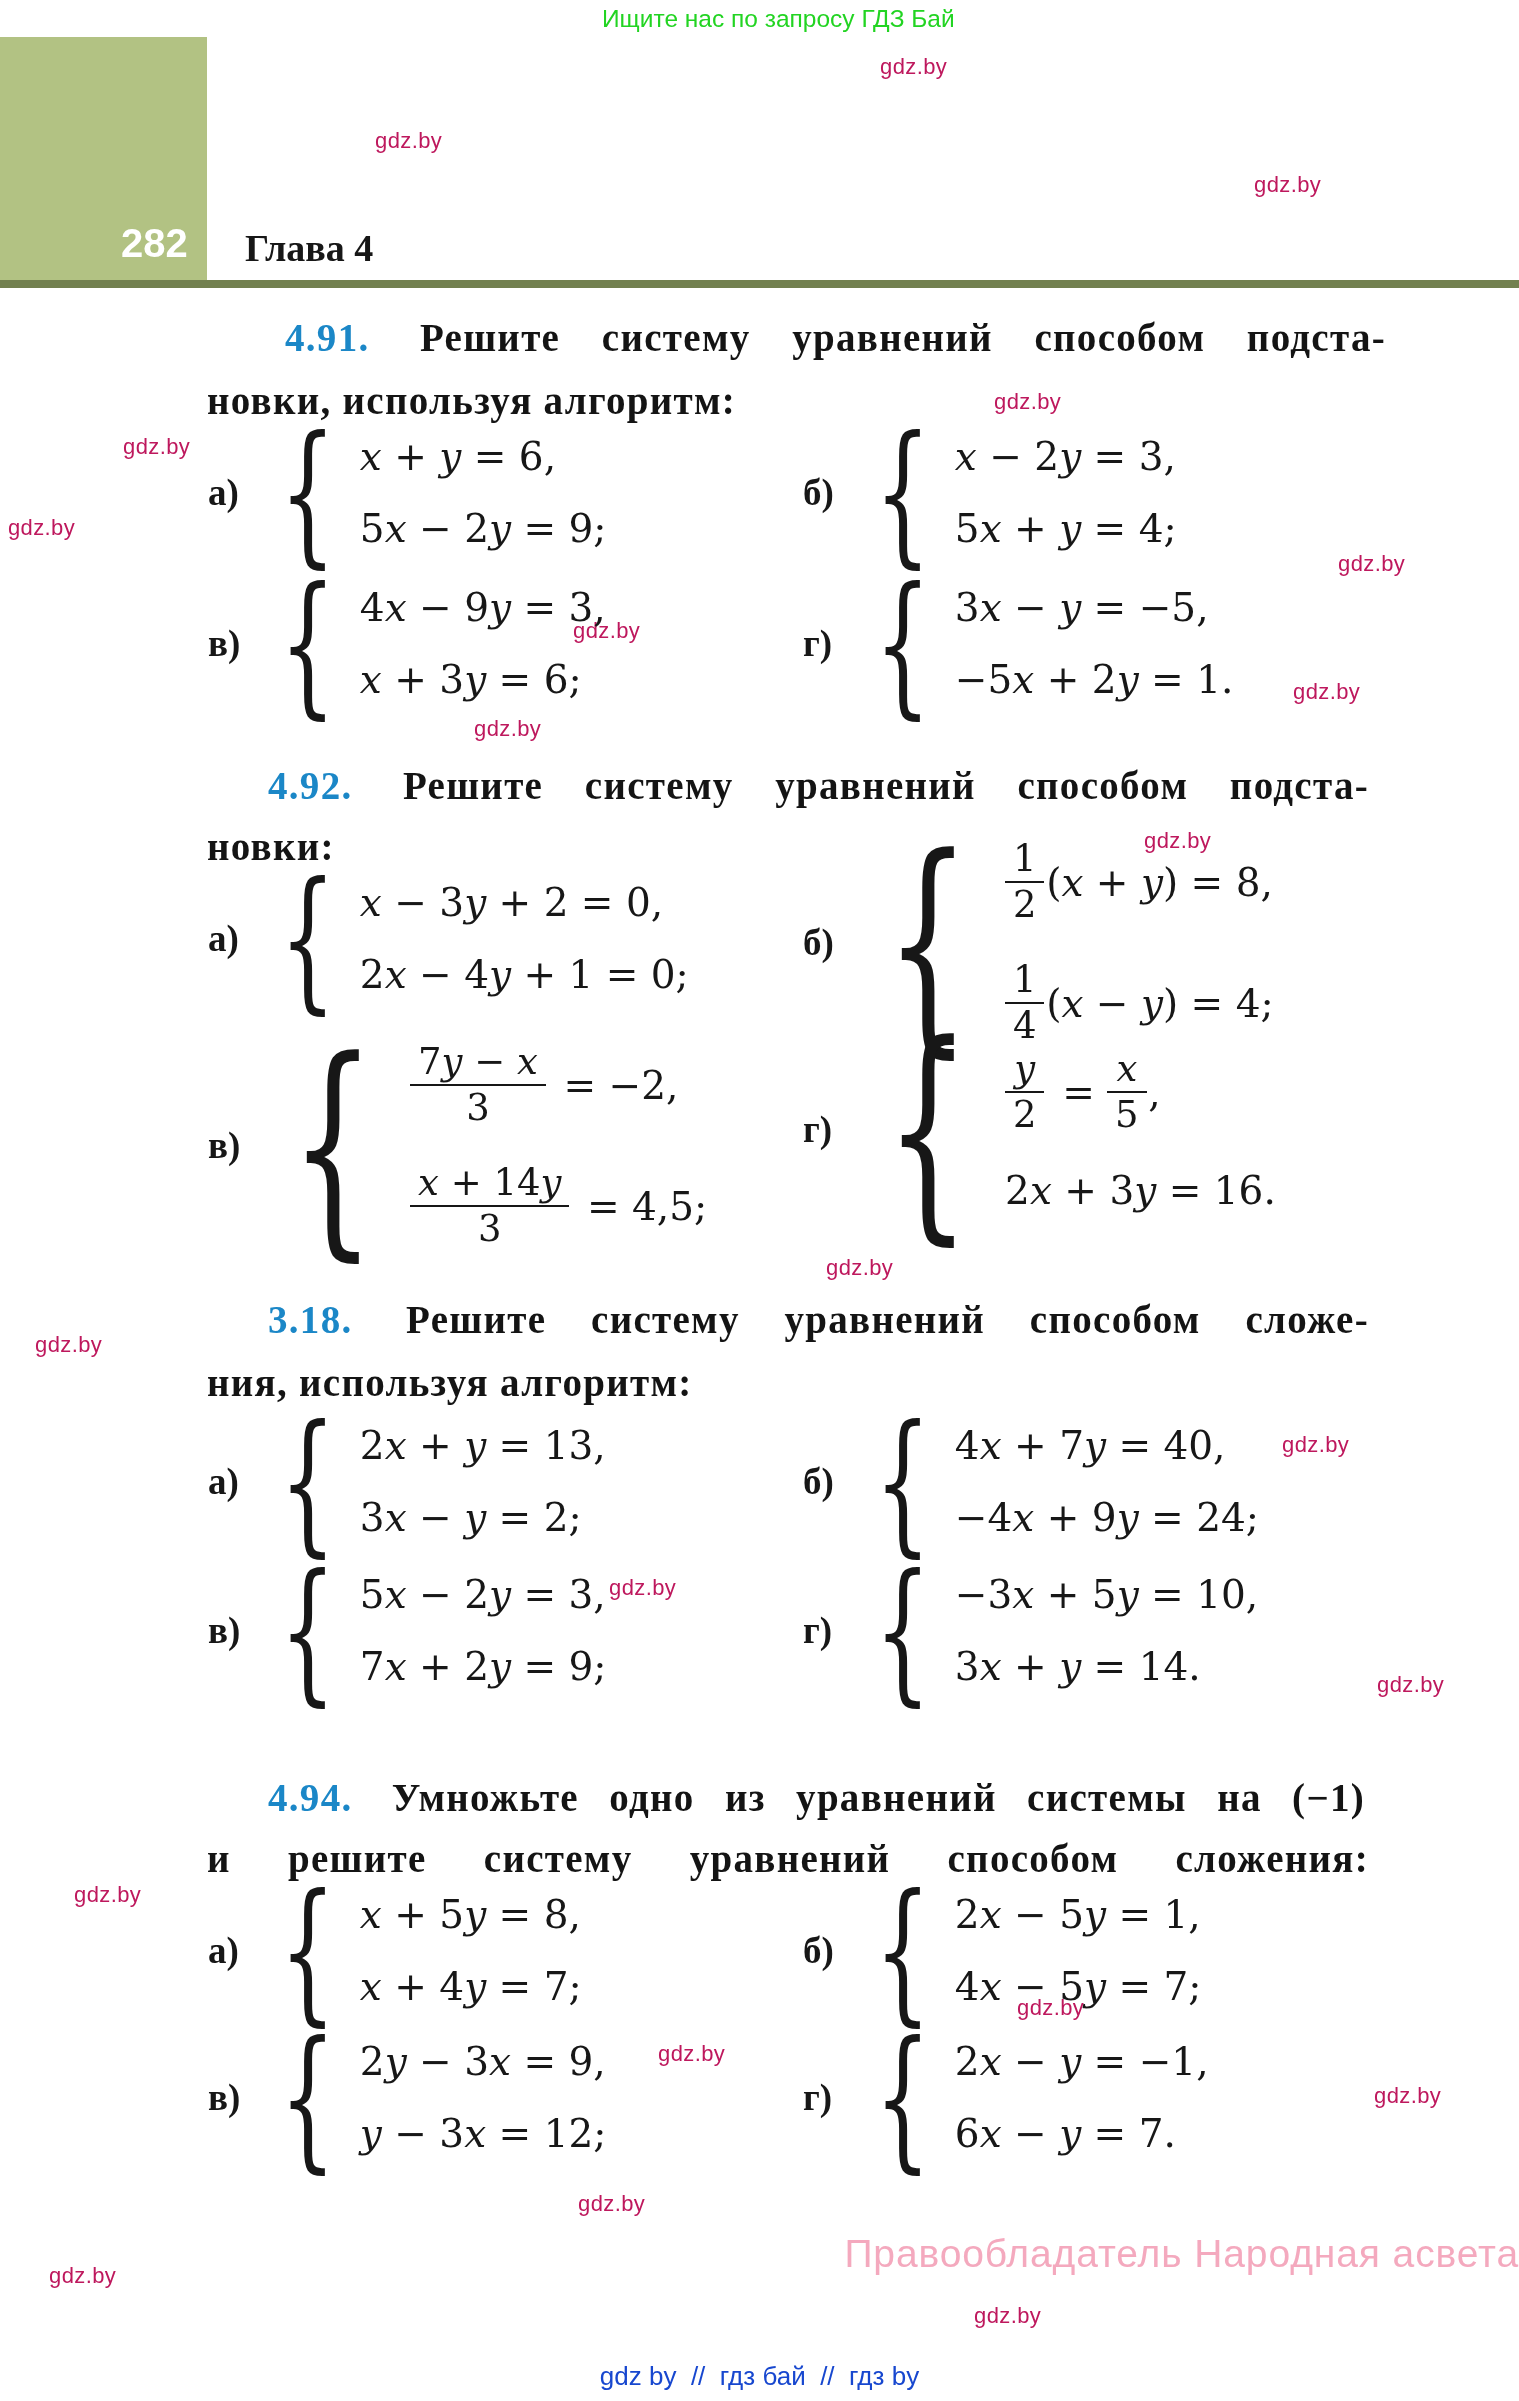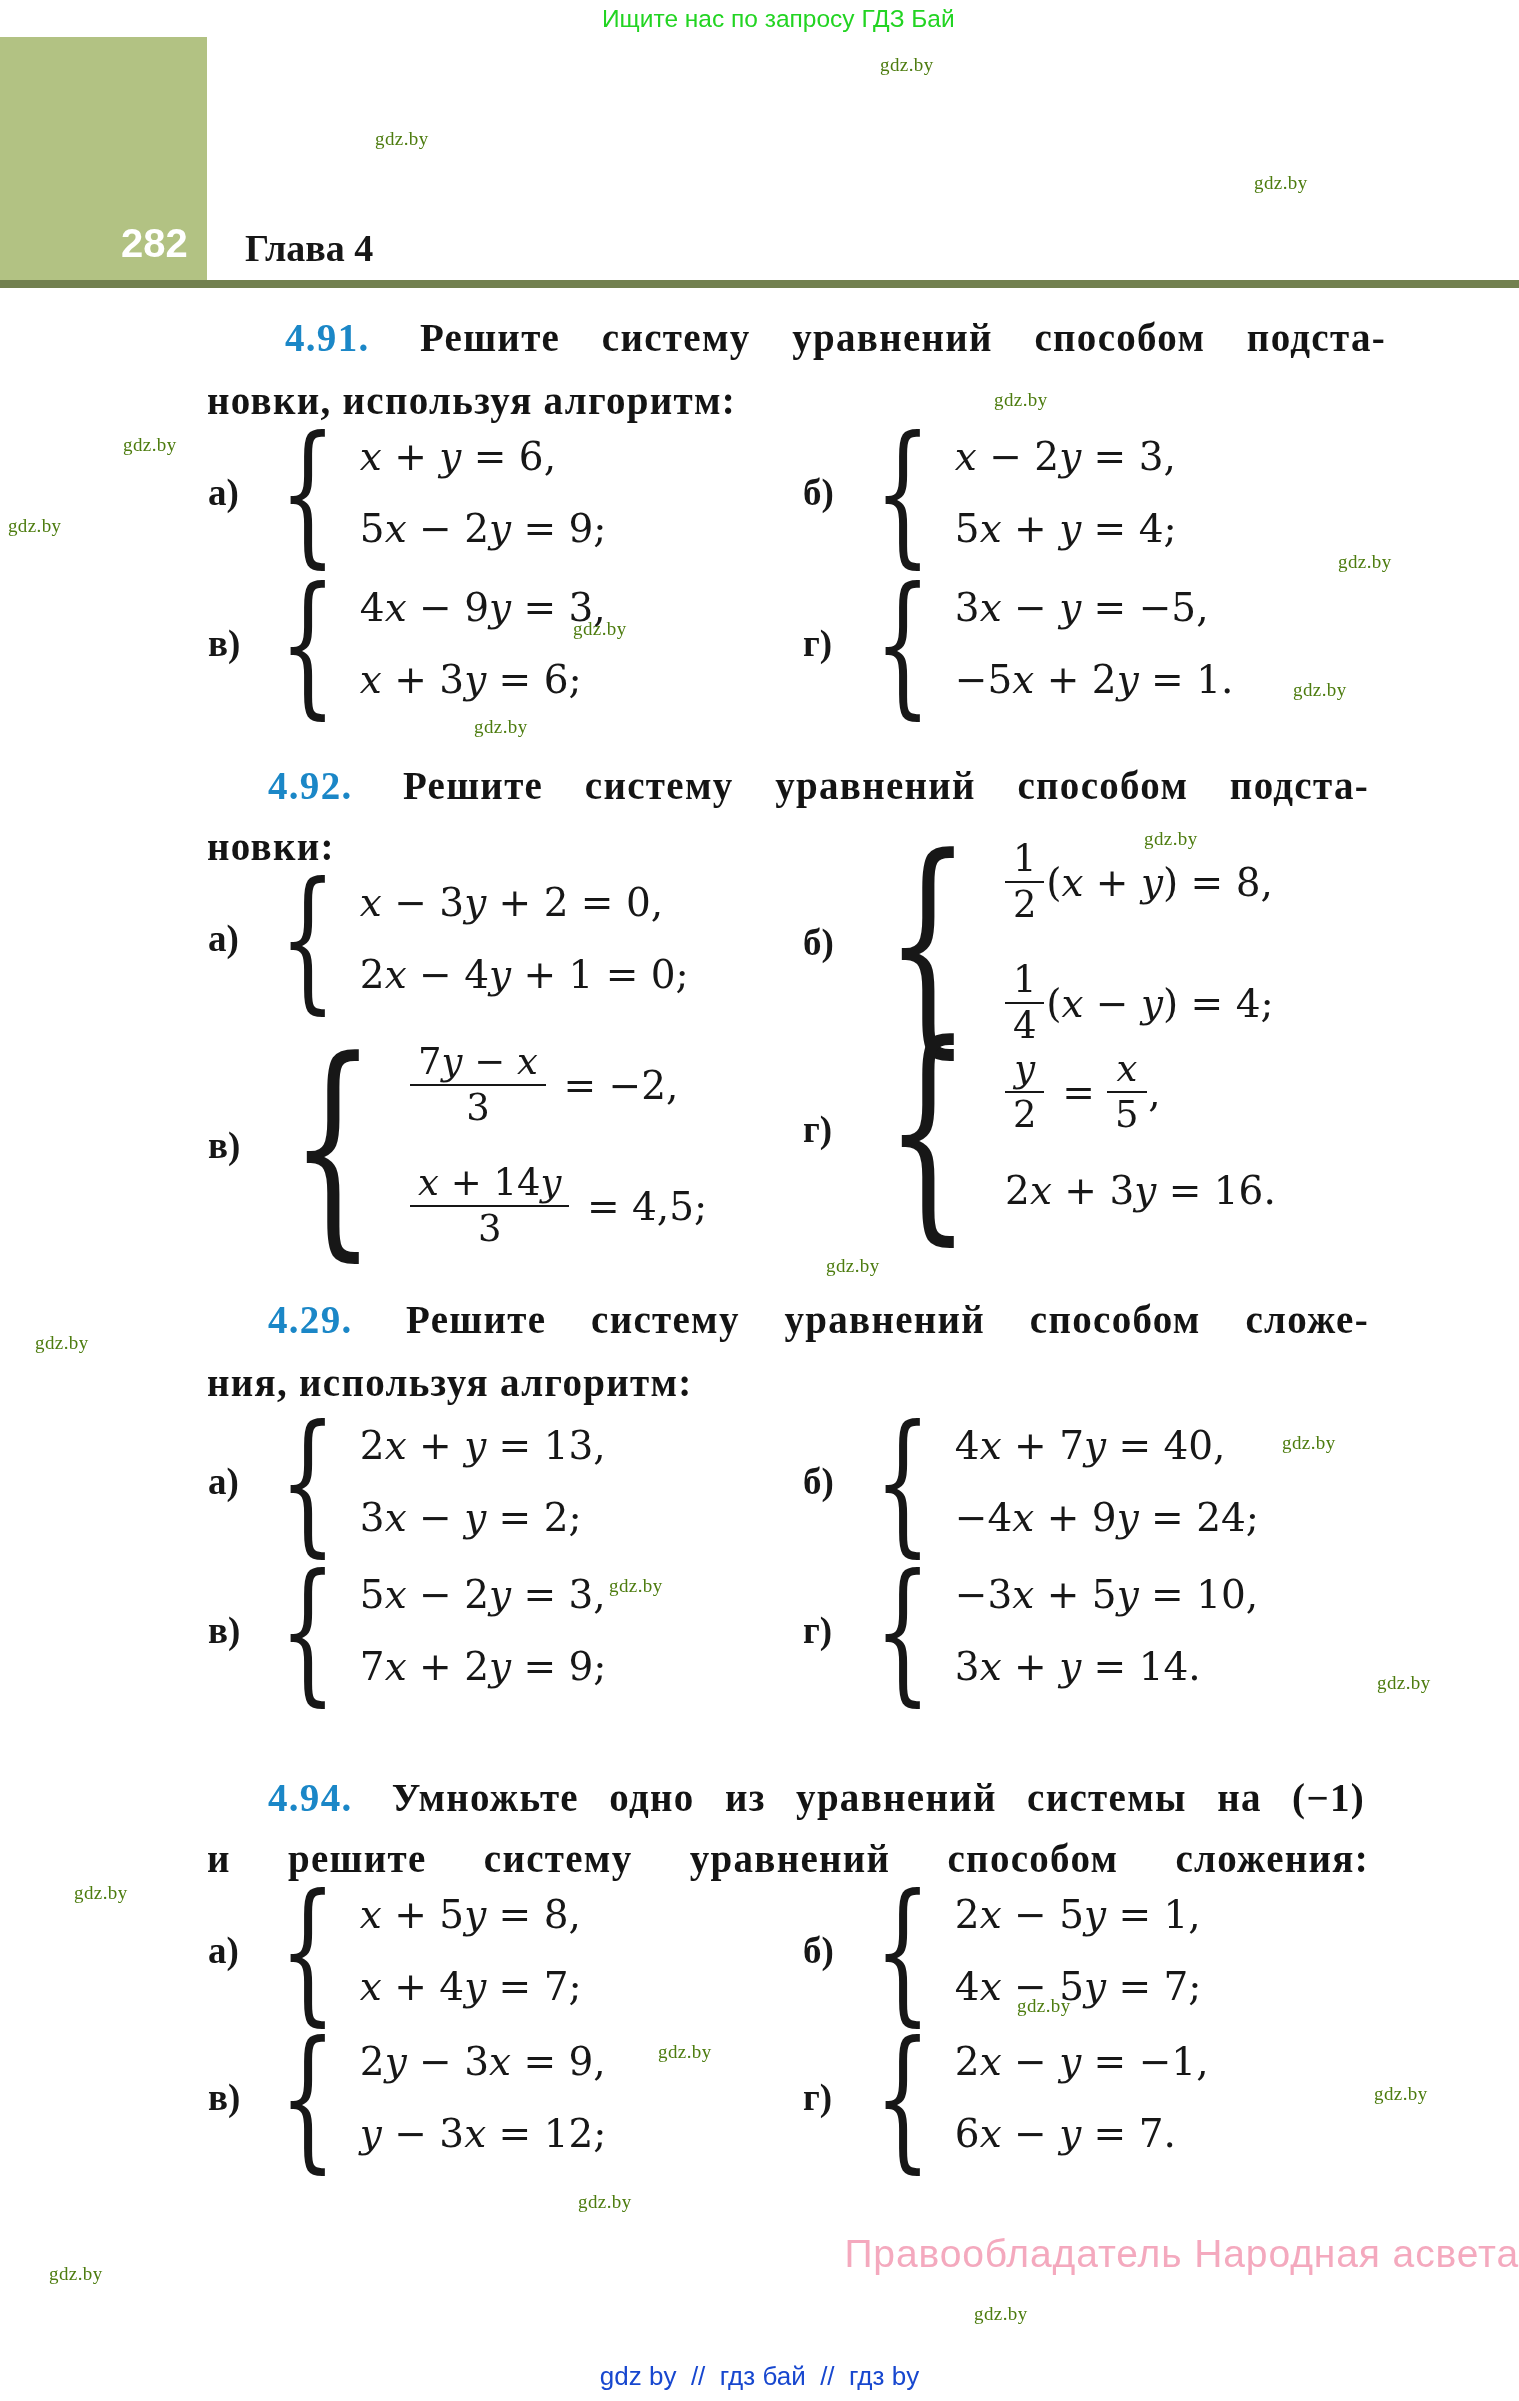--- a/index.html
+++ b/index.html
@@ -3,22 +3,22 @@
 <meta charset="utf-8">
 <style>
   html,body { margin:0; padding:0; background:#ffffff; }
   .page {
     position:relative; width:1519px; height:2401px;
     background:#ffffff; overflow:hidden;
     font-family:"Liberation Serif", serif; color:#171717;
   }
   
   .wm {
-    position:absolute; font-family:Liberation Serif, serif;
-    font-size:19px; color:#4d7c0f; white-space:nowrap; letter-spacing:0.4px;
+    position:absolute; font-family:Liberation Sans, sans-serif;
+    font-size:22px; color:#be185d; white-space:nowrap; letter-spacing:0.4px;
   }
   .banner {
     position:absolute; left:602px; top:5.3px;
     font-family:"Liberation Sans", sans-serif; font-size:24.5px;
     color:#22d422; white-space:nowrap;
   }
   
   .green-block { position:absolute; left:0; top:37px; width:207px; height:243px; background:#b2c283; }
   .page-number {
     position:absolute; left:121px; top:221px; width:79px; text-align:left;
@@ -219,21 +219,21 @@
           <span class="fnum"><i>x</i></span>
           <span class="fden">5</span>
         </span>
         <span class="rest tight">,</span>
       </div>
       <div class="eq">2<i>x</i> + 3<i>y</i> = 16.</div>
     </div>
   </div>
 
   <div class="ptitle just" style="left:268px;top:1297px;width:1101px;">
-    <span class="pnum">4.29.</span>
+    <span class="pnum">3.18.</span>
     <span>Решите систему уравнений способом сложе-</span>
   </div>
   <div class="ptitle nowrap" style="left:207px;top:1360px;">ния, используя алгоритм:</div>
 
   <div class="system h2" style="left:208px;top:1423px;">
     <span class="sys-label">а)</span>
     <span class="brace">{</span>
     <div class="eqs">
       <div class="eq">2<i>x</i> + <i>y</i> = 13,</div>
       <div class="eq">3<i>x</i> − <i>y</i> = 2;</div>

